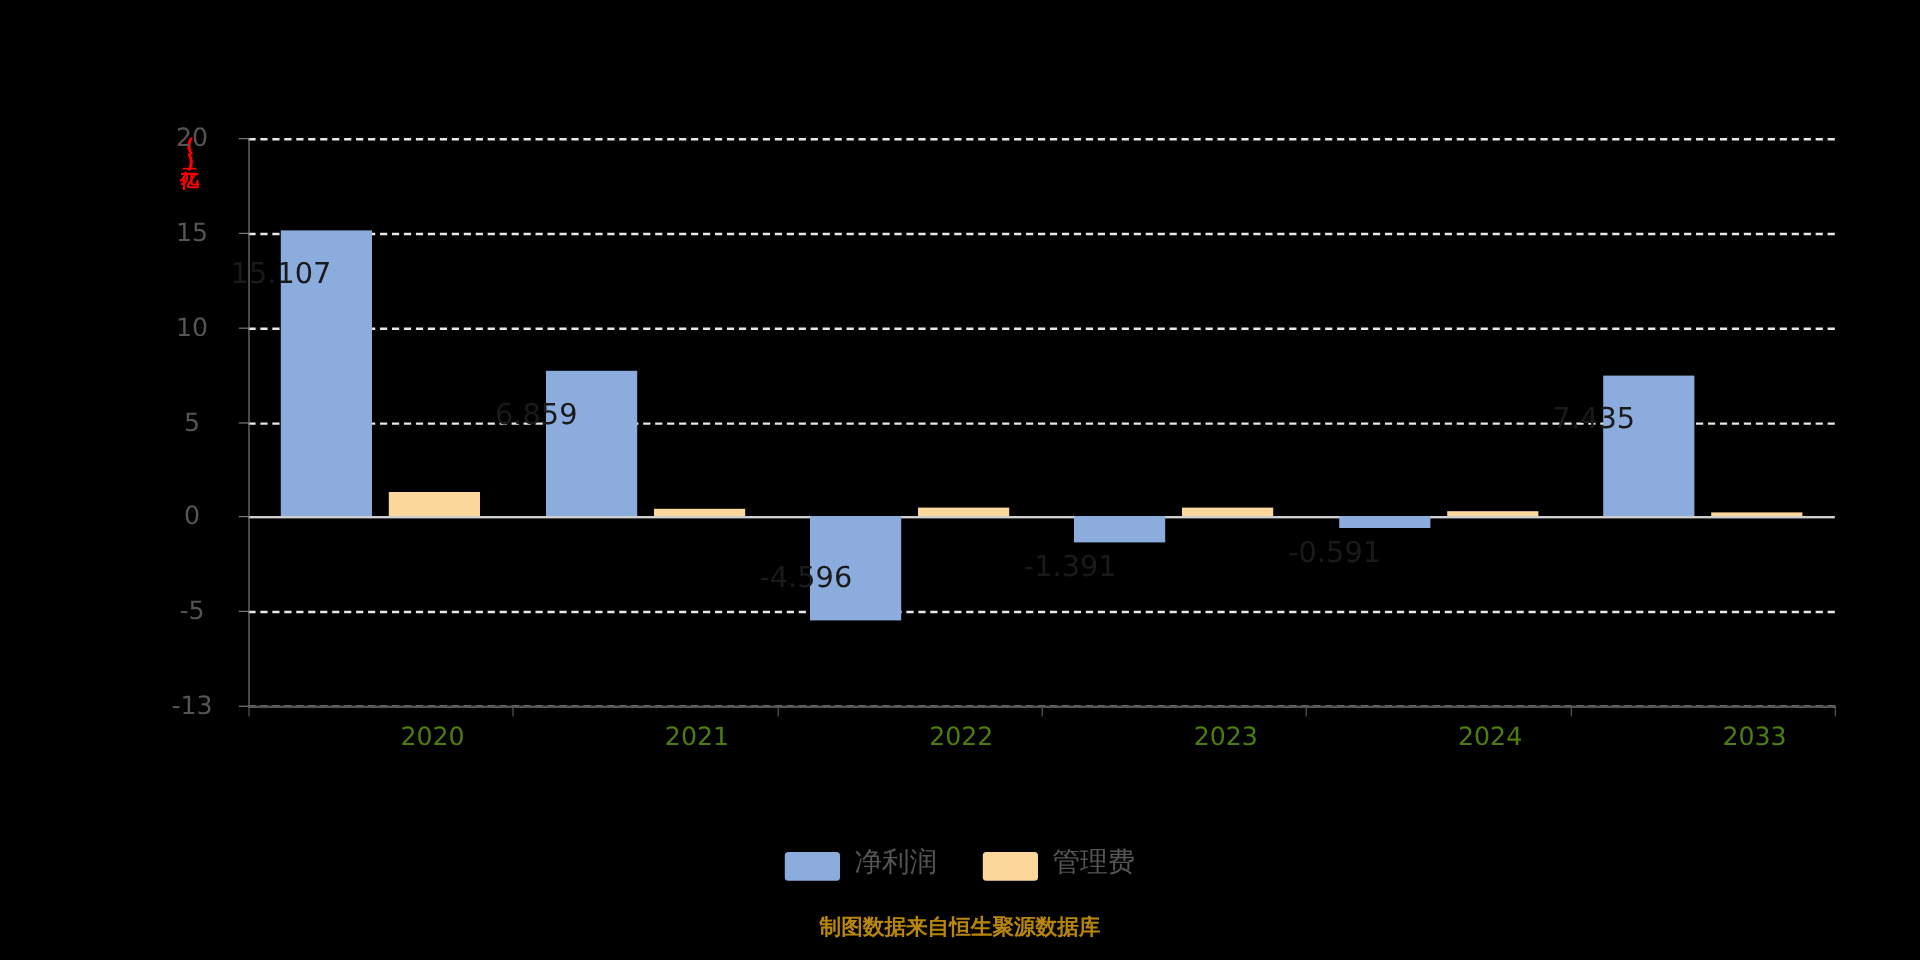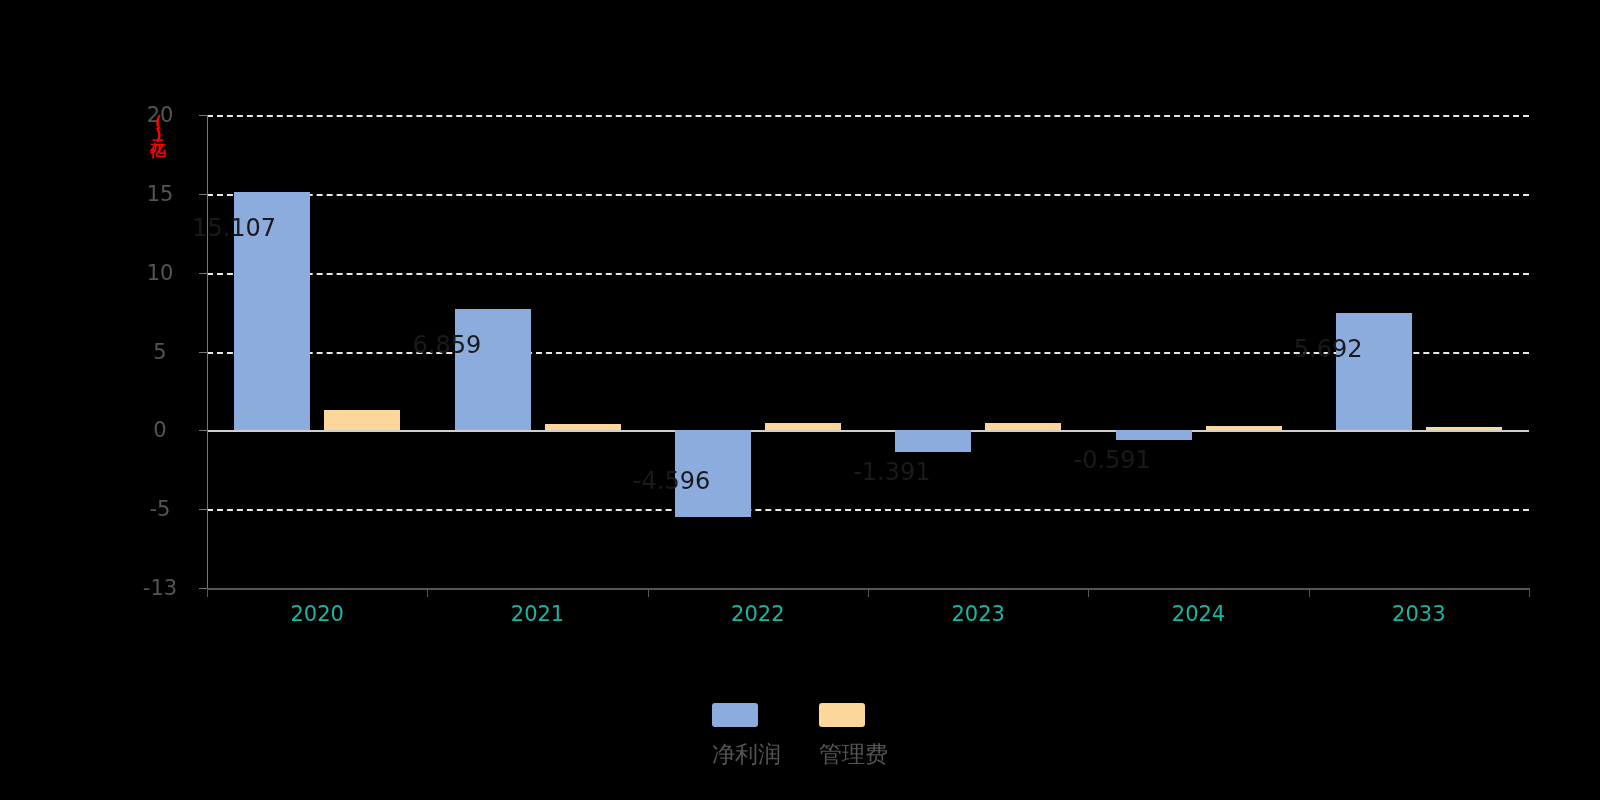--- a/index.html
+++ b/index.html
@@ -111,22 +111,22 @@
     position: absolute;
     top: 588px;
     width: 0;
     height: 9px;
     border-left: 1px solid #555555;
   }
   .x-label {
     position: absolute;
     top: 602px;
     width: 140px;
-    text-align: center;
-    color: #14b8a6;
+    text-align: right;
+    color: #4d7c0f;
     font-size: 21px;
     white-space: nowrap;
   }
 
   
   .bar {
     position: absolute;
   }
   .bar-net { background: #8cacde; }
   .bar-admin { background: #fcd79c; }
@@ -146,23 +146,22 @@
     left: 0;
     top: 703px;
     width: 1600px;
     display: flex;
     justify-content: center;
     align-items: center;
     gap: 38px;
   }
   .legend-item {
     display: flex;
-    align-items: flex-start;
+    align-items: flex-end;
     gap: 12px;
-    flex-direction: column;
   }
   .legend-swatch {
     width: 46px;
     height: 24px;
     border-radius: 3px;
   }
   .legend-text {
     color: #555555;
     font-size: 23px;
     white-space: nowrap;
@@ -238,34 +237,35 @@
       <div class="bar-label" style="left: 192.167px; top: 228.146px;">15.107</div>
       <div class="bar bar-net" style="left: 454.5px; top: 309.277px; width: 76px; height: 121.056px;"></div>
       <div class="bar-label" style="left: 412.5px; top: 345.277px;">6.859</div>
       <div class="bar bar-net" style="left: 674.833px; top: 430.333px; width: 76px; height: 86.4959px;"></div>
       <div class="bar-label" style="left: 632.833px; top: 480.829px;">-4.596</div>
       <div class="bar bar-net" style="left: 895.167px; top: 430.333px; width: 76px; height: 21.9314px;"></div>
       <div class="bar-label" style="left: 853.167px; top: 472.265px;">-1.391</div>
       <div class="bar bar-net" style="left: 1115.5px; top: 430.333px; width: 76px; height: 9.3181px;"></div>
       <div class="bar-label" style="left: 1073.5px; top: 459.651px;">-0.591</div>
       <div class="bar bar-net" style="left: 1335.83px; top: 313.108px; width: 76px; height: 117.225px;"></div>
-      <div class="bar-label" style="left: 1293.83px; top: 349.108px;">5.692</div>
+      <div class="bar-label" style="left: 1293.83px; top: 349.108px;">7.435</div>
       <div class="bar bar-admin" style="left: 324.167px; top: 410.467px; width: 76px; height: 19.866px;"></div>
       <div class="bar bar-admin" style="left: 544.5px; top: 424.342px; width: 76px; height: 5.99133px;"></div>
       <div class="bar bar-admin" style="left: 764.833px; top: 422.765px; width: 76px; height: 7.568px;"></div>
       <div class="bar bar-admin" style="left: 985.167px; top: 423.081px; width: 76px; height: 7.25267px;"></div>
       <div class="bar bar-admin" style="left: 1205.5px; top: 425.603px; width: 76px; height: 4.73px;"></div>
       <div class="bar bar-admin" style="left: 1425.83px; top: 427.18px; width: 76px; height: 3.15333px;"></div>
     </div>
 
   <div id="legend">
       <div class="legend-item">
         <span class="legend-swatch" style="background: rgb(140, 172, 222);"></span>
         <span class="legend-text">净利润</span>
       </div>
       <div class="legend-item">
         <span class="legend-swatch" style="background: rgb(252, 215, 156);"></span>
         <span class="legend-text">管理费</span>
       </div>
     </div>
 
+  <div id="footer-note">制图数据来自恒生聚源数据库</div>
 
 </div>
 
 </body></html>

